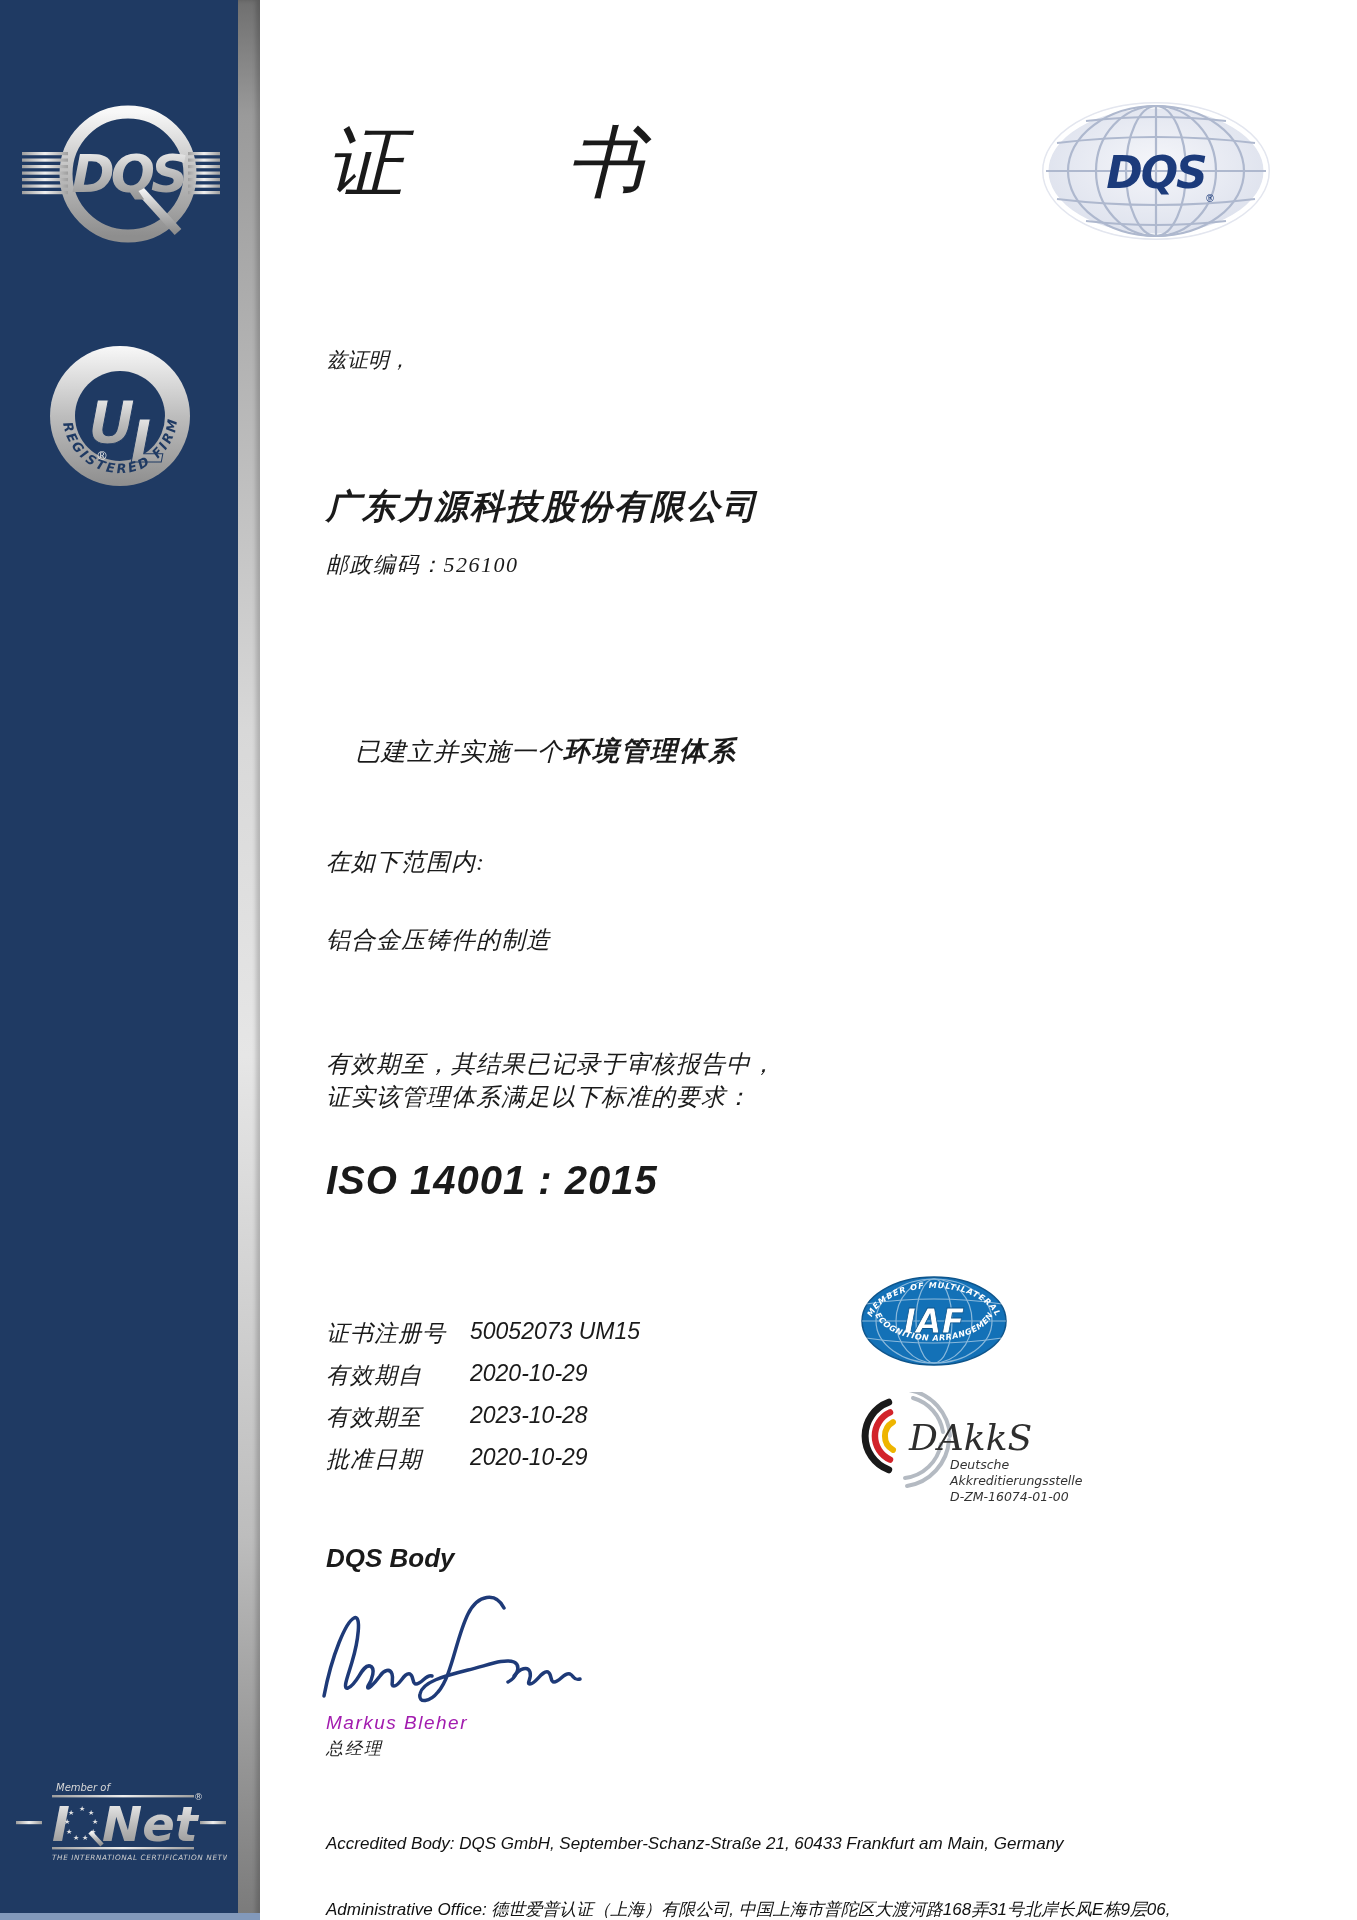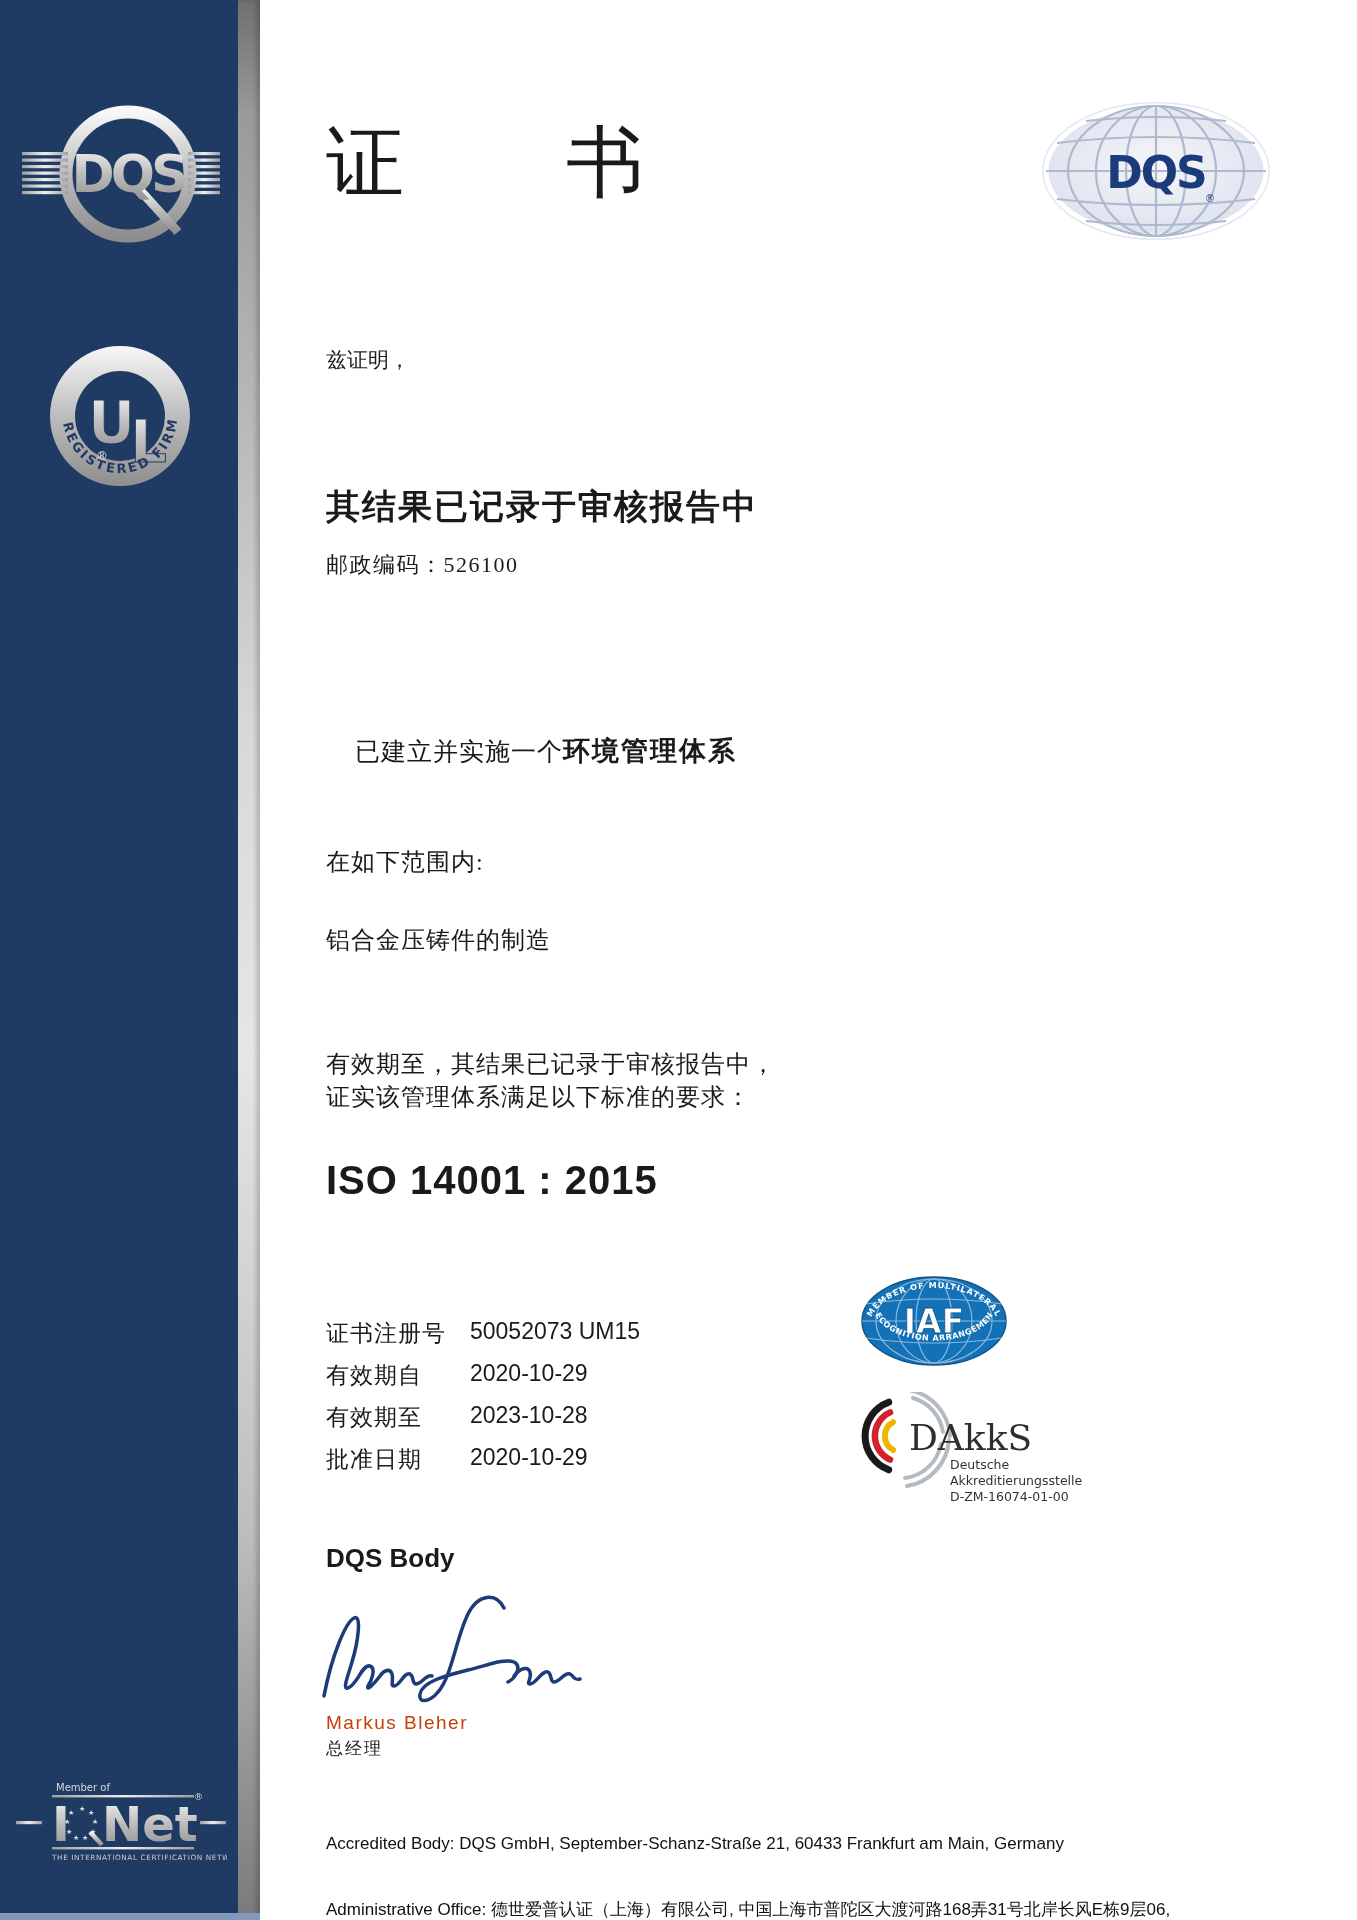--- a/index.html
+++ b/index.html
@@ -1,17 +1,17 @@
 <!DOCTYPE html>
 <html><head>
 <meta charset="utf-8">
 <style>
   html,body{margin:0;padding:0;background:#fff;}
   #canvas{position:relative;width:1357px;height:1920px;background:#ffffff;overflow:hidden;
-          font-family:"Liberation Serif","DejaVu Serif",serif;color:#1a1a1a;}
+          font-family:"Liberation Serif","DejaVu Serif",serif;color:#1a1a1a;font-style:italic;}
   .abs{position:absolute;}
   .serif{font-family:"Liberation Serif","DejaVu Serif",serif;}
   .sans{font-family:"Liberation Sans","DejaVu Sans",sans-serif;}
   
   #sidebar{left:0;top:0;width:238px;height:1920px;background:#1f3a63;}
   #edge-stripe{left:238px;top:0;width:22px;height:1920px;
     background:linear-gradient(to bottom,#6f6f6f 0%,#9a9a9a 6%,#d8d8d8 38%,#e6e6e6 55%,#bdbdbd 80%,#7a7a7a 100%);
     box-shadow:inset -4px 0 4px rgba(0,0,0,0.18);}
   #bottom-strip{left:0;top:1913px;width:260px;height:7px;background:#8299bb;}
   
@@ -26,21 +26,21 @@
   #scope-label{top:846px;font-size:24px;letter-spacing:1px;}
   #scope-text{top:876px;font-size:24px;letter-spacing:1px;margin-top:48px;}
   #audit-line1{top:1048px;font-size:24px;letter-spacing:1px;}
   #audit-line2{top:1081px;font-size:24px;letter-spacing:1px;}
   #iso-standard{top:1158px;font-size:40px;font-weight:bold;letter-spacing:1px;}
   .detail-row{left:326px;height:42px;display:flex;font-size:23px;}
   .detail-label{width:144px;letter-spacing:1px;}
   .detail-value{font-family:"Liberation Sans","DejaVu Sans",sans-serif;}
   #row0{top:1318px;} #row1{top:1360px;} #row2{top:1402px;} #row3{top:1444px;}
   #issuer-name{top:1543px;font-size:26px;font-weight:bold;}
-  #signer-name{top:1712px;font-size:19px;letter-spacing:1.5px;color:#c2410c;}
+  #signer-name{top:1712px;font-size:19px;letter-spacing:1.5px;color:#a21caf;}
   #signer-title{top:1737px;font-size:17px;letter-spacing:2px;}
   #footer{top:1789px;font-size:17px;line-height:22px;color:#111;width:1010px;}
   .logo{position:absolute;}
 </style>
 </head>
 <body>
 
 <div id="canvas">
 
   <div id="sidebar" class="abs"></div>
@@ -145,21 +145,21 @@
       <path d="M116,5 L116,135"></path>
       <ellipse cx="116" cy="70" rx="30" ry="65"></ellipse>
       <ellipse cx="116" cy="70" rx="60" ry="65"></ellipse>
       <ellipse cx="116" cy="70" rx="88" ry="65"></ellipse>
     </g>
     <text x="116" y="87" text-anchor="middle" font-family="'DejaVu Sans',sans-serif" font-weight="bold" font-size="44" letter-spacing="-2" fill="#1c3b7b">DQS</text>
     <text x="165" y="101" font-family="'DejaVu Sans',sans-serif" font-size="10" fill="#1c3b7b">®</text>
   </svg>
 
   <div id="certify-intro" class="abs tblock">兹证明，</div>
-  <div id="company-name" class="abs tblock">其结果已记录于审核报告中</div>
+  <div id="company-name" class="abs tblock">广东力源科技股份有限公司</div>
   <div id="company-postal" class="abs tblock">邮政编码：526100</div>
 
   <div id="statement" class="abs tblock">
     <span>已建立并实施一个</span><b>环境管理体系</b>
   </div>
   <div id="scope-label" class="abs tblock">在如下范围内:</div>
   <div id="scope-text" class="abs tblock">铝合金压铸件的制造</div>
 
   <div id="audit-line1" class="abs tblock">有效期至，其结果已记录于审核报告中，</div>
   <div id="audit-line2" class="abs tblock">证实该管理体系满足以下标准的要求：</div>

